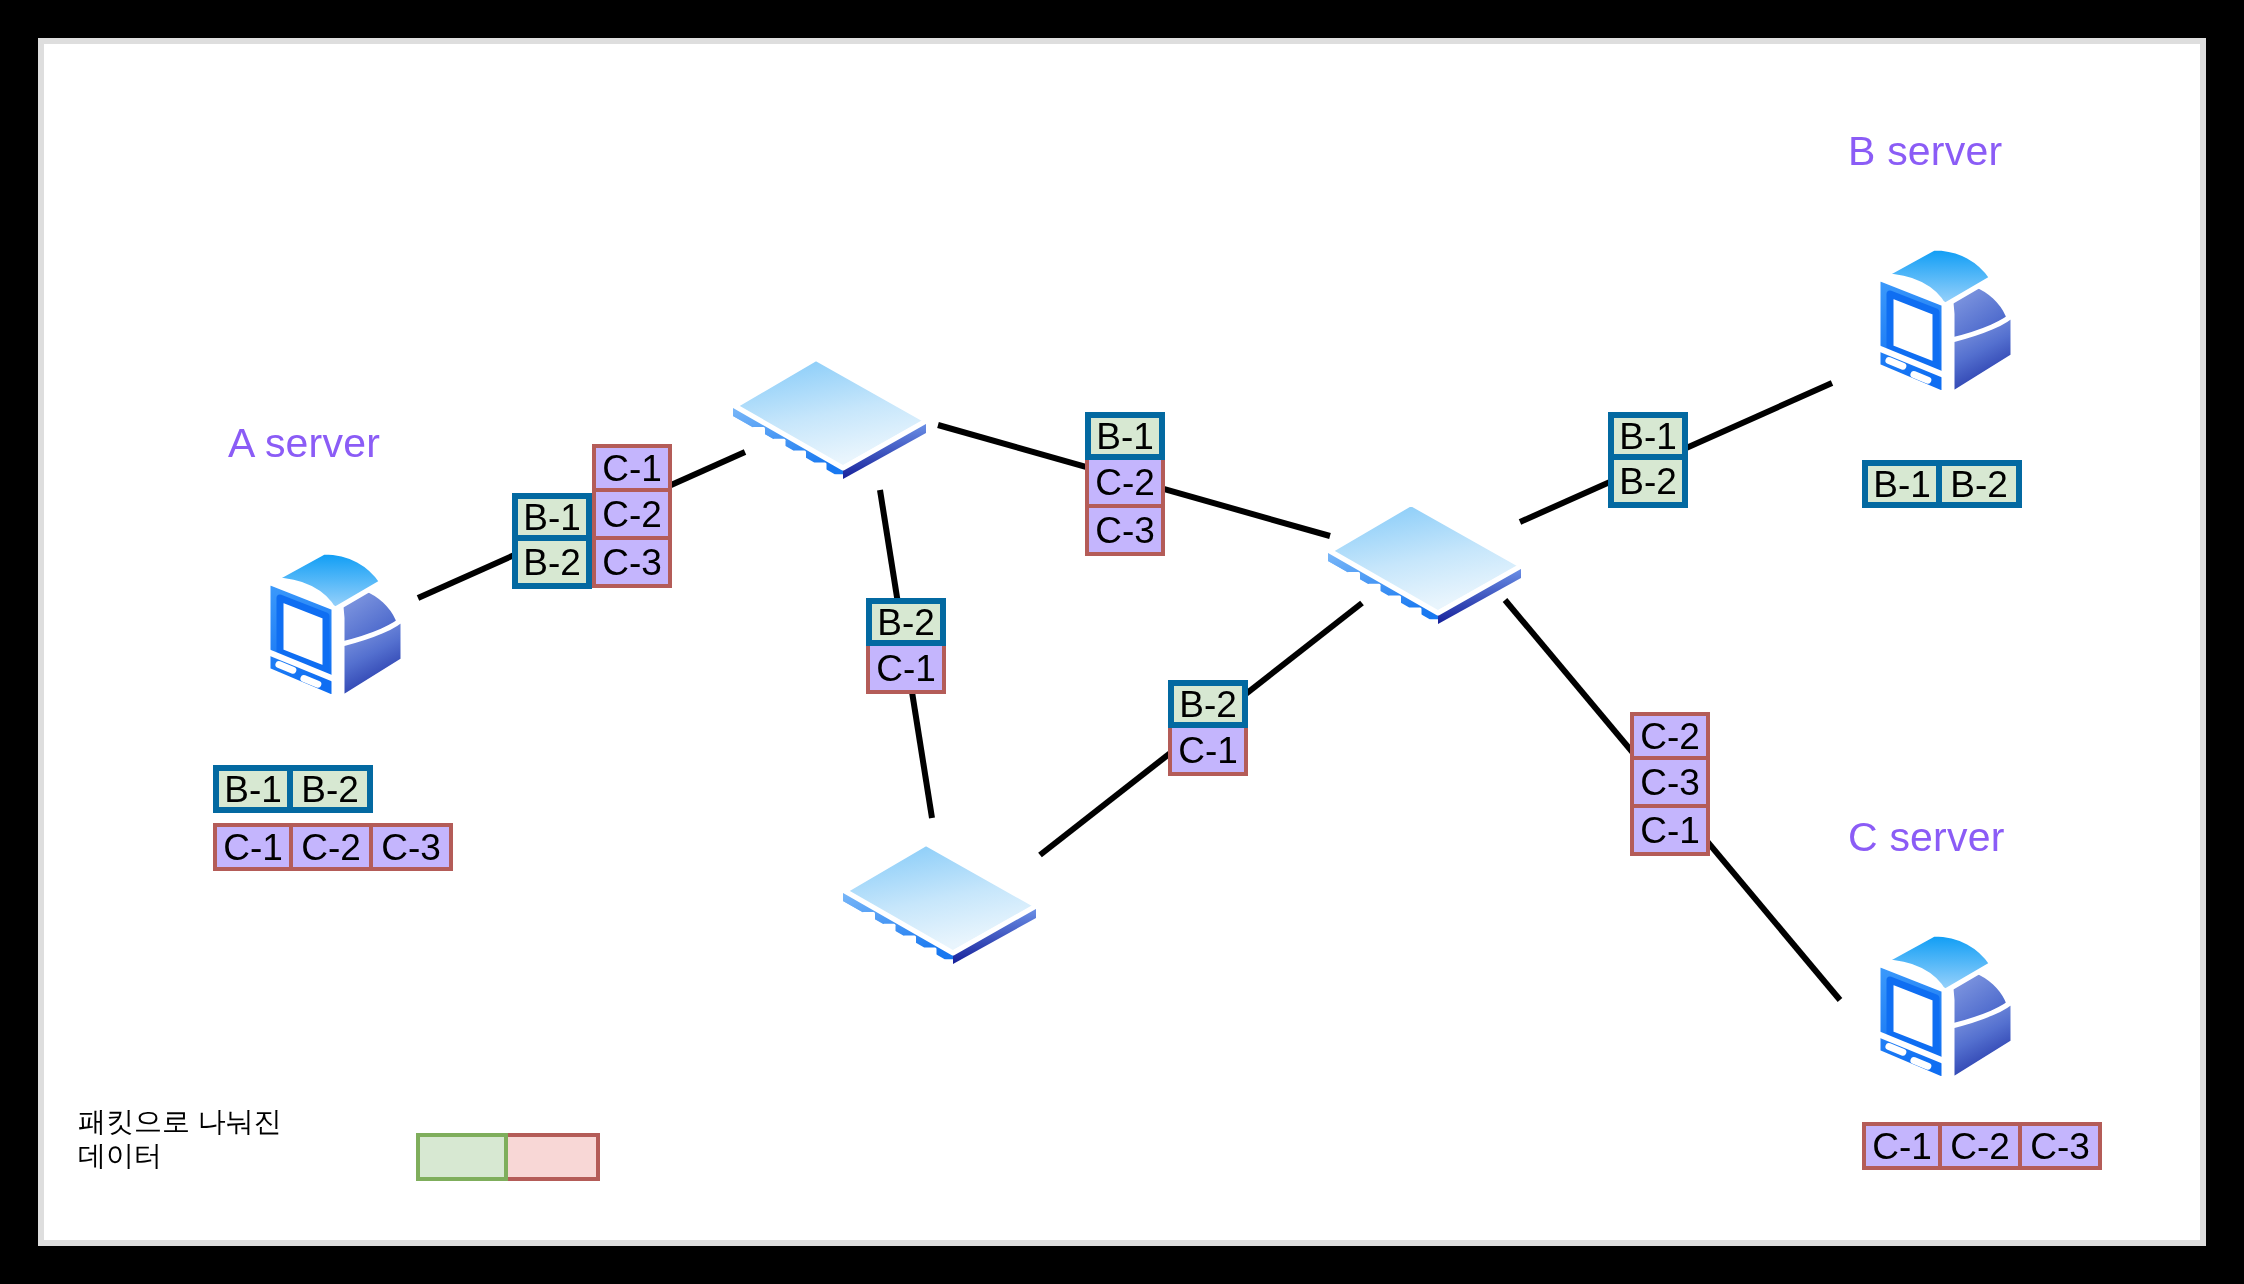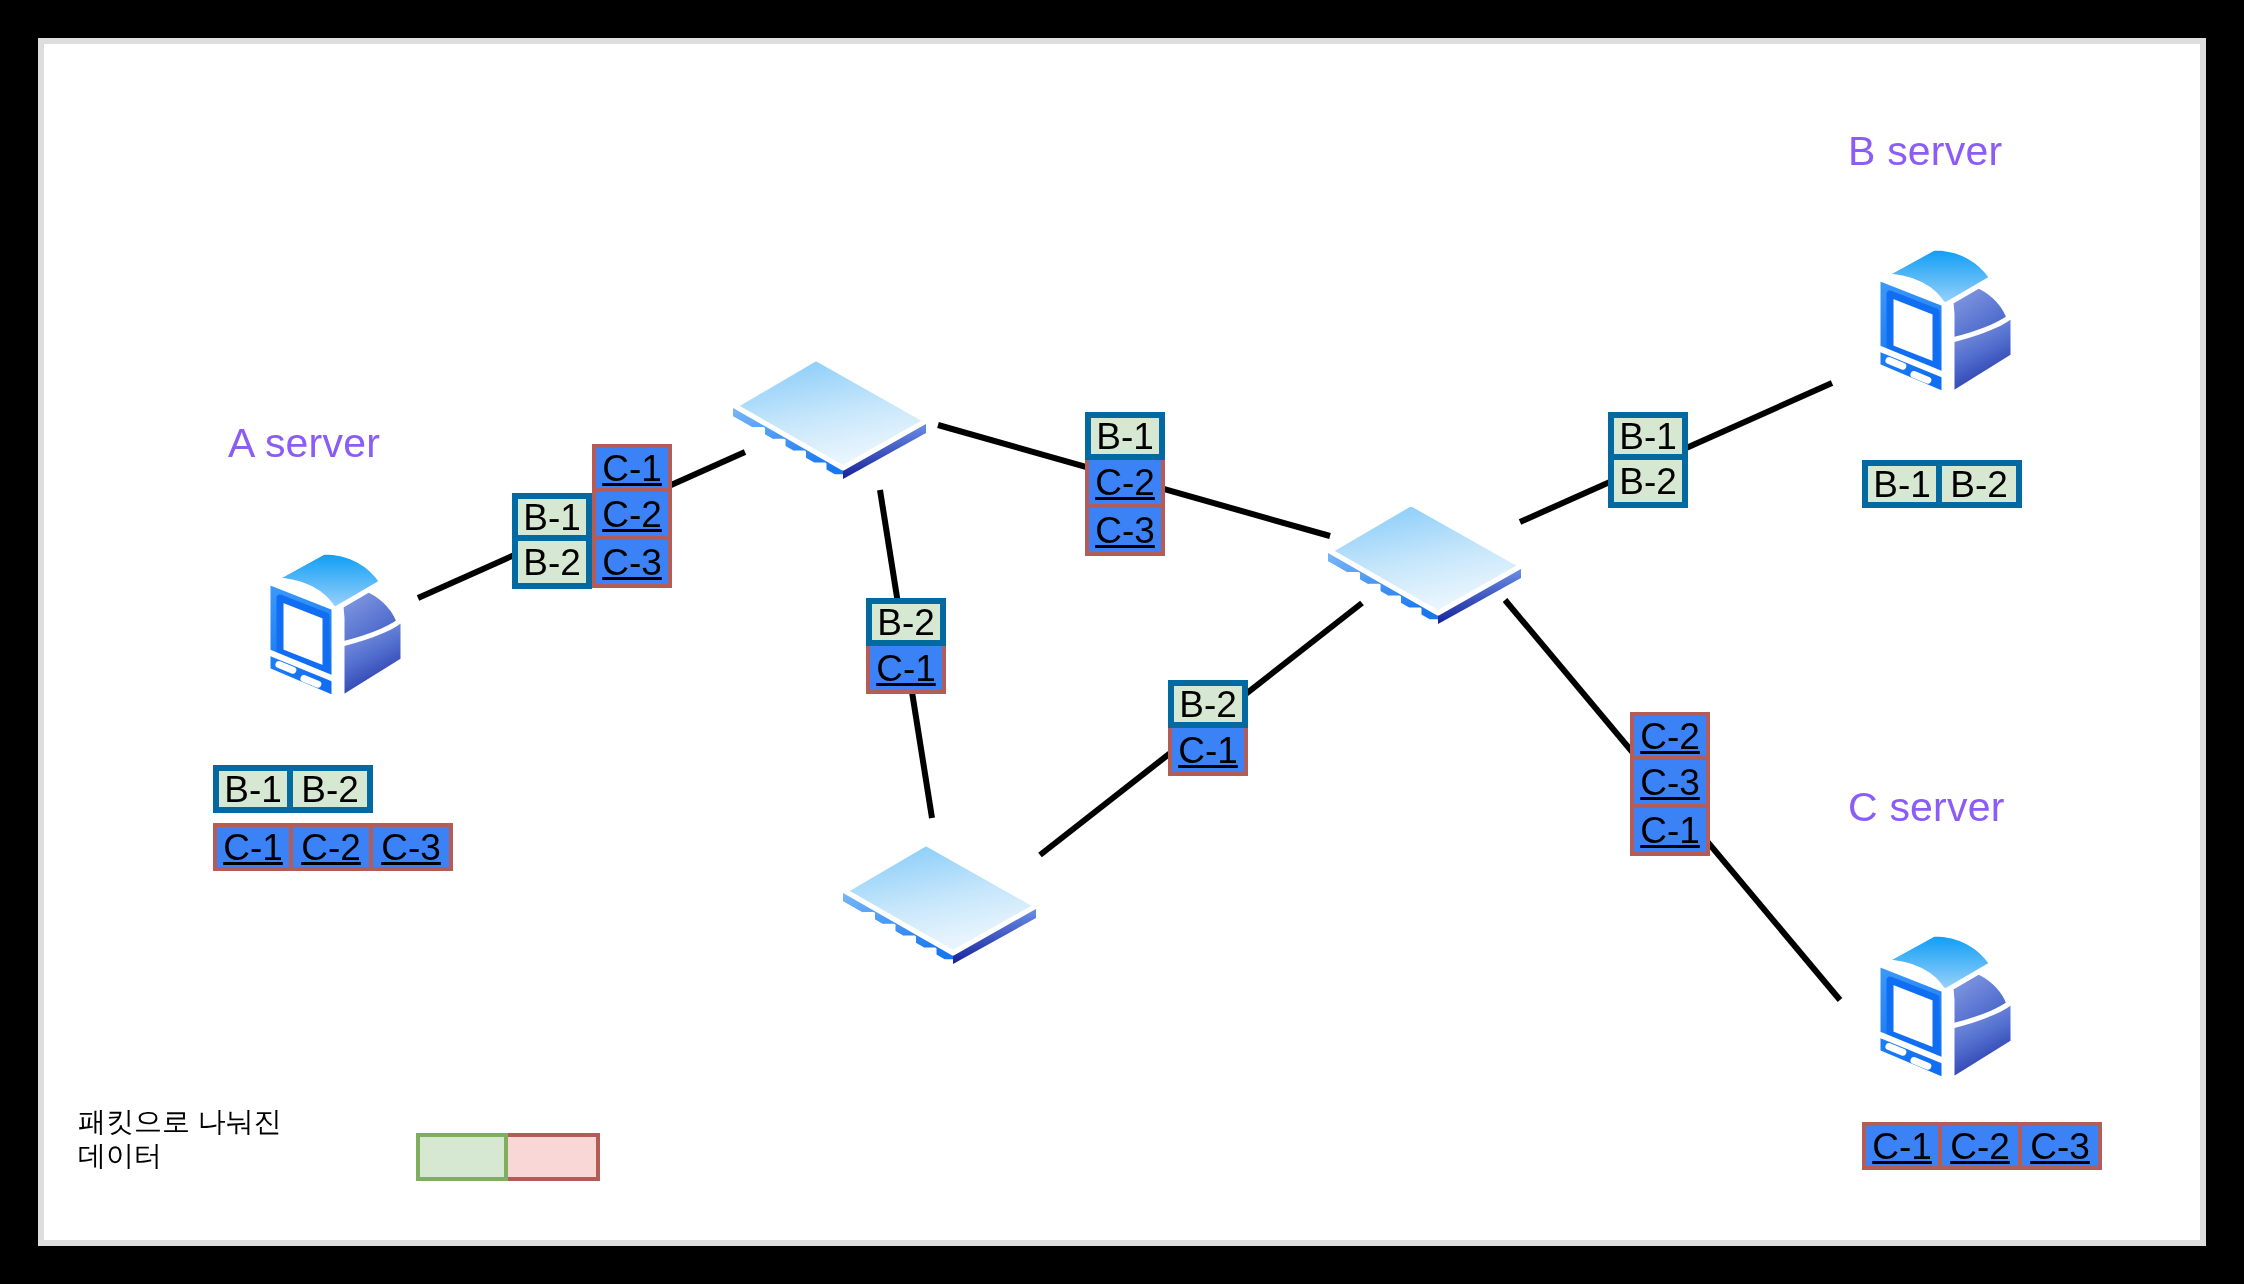--- a/index.html
+++ b/index.html
@@ -97,23 +97,22 @@
     justify-content: center;
     height: 48px;
     width: 80px;
     line-height: 1;
   }
   .pkt.green {
     background: #d7e8d2;
     border: 6px solid #0369a1;
   }
   .pkt.red {
-    background: #3b82f6;
+    background: #c4b5fd;
     border: 4px solid #b45c58;
-    text-decoration: underline;
   }
   
   .pkt-col .pkt + .pkt { border-top: none; }
   .pkt-row .pkt + .pkt { border-left: none; }
   
   .pkt-cols > .pkt-col + .pkt-col .pkt { border-left-width: 4px; }
 
   
   .switch {
     position: absolute;
@@ -210,21 +209,21 @@
     <path d="M22 34 L88 60 L88 150 L22 122 Z" fill="url(#cmFront)" stroke="#ffffff" stroke-width="5" stroke-linejoin="round"></path>
 
     <polygon points="34,50 80,68 80,122 34,104" fill="#ffffff" stroke="#0f6ef2" stroke-width="7" stroke-linejoin="round"></polygon>
 
     <line x1="22" y1="104" x2="88" y2="131" stroke="#ffffff" stroke-width="6"></line>
 
     <rect x="31" y="112" width="22" height="7" rx="3.5" fill="#ffffff" transform="rotate(22 31 112)"></rect>
     <rect x="56" y="126" width="22" height="7" rx="3.5" fill="#ffffff" transform="rotate(22 56 126)"></rect>
   </svg>
       </div>
-      <div class="node-label" style="left: 1848px; top: 784px; text-align: center;">C server</div>
+      <div class="node-label" style="left: 1848px; top: 814px; text-align: center;">C server</div>
       <div class="computer" style="left: 1856px; top: 930px;">
   <svg width="160" height="165" viewBox="0 0 160 165" xmlns="http://www.w3.org/2000/svg">
     <defs>
       <linearGradient id="cmBack" x1="0" y1="0" x2="0.4" y2="1">
         <stop offset="0%" stop-color="#8fa5e6"></stop>
               <stop offset="55%" stop-color="#5470cf"></stop>
         <stop offset="100%" stop-color="#2336a8"></stop>
       </linearGradient>
       <linearGradient id="cmTop" x1="0" y1="0" x2="0" y2="1">
         <stop offset="0%" stop-color="#0b9cf5"></stop>

